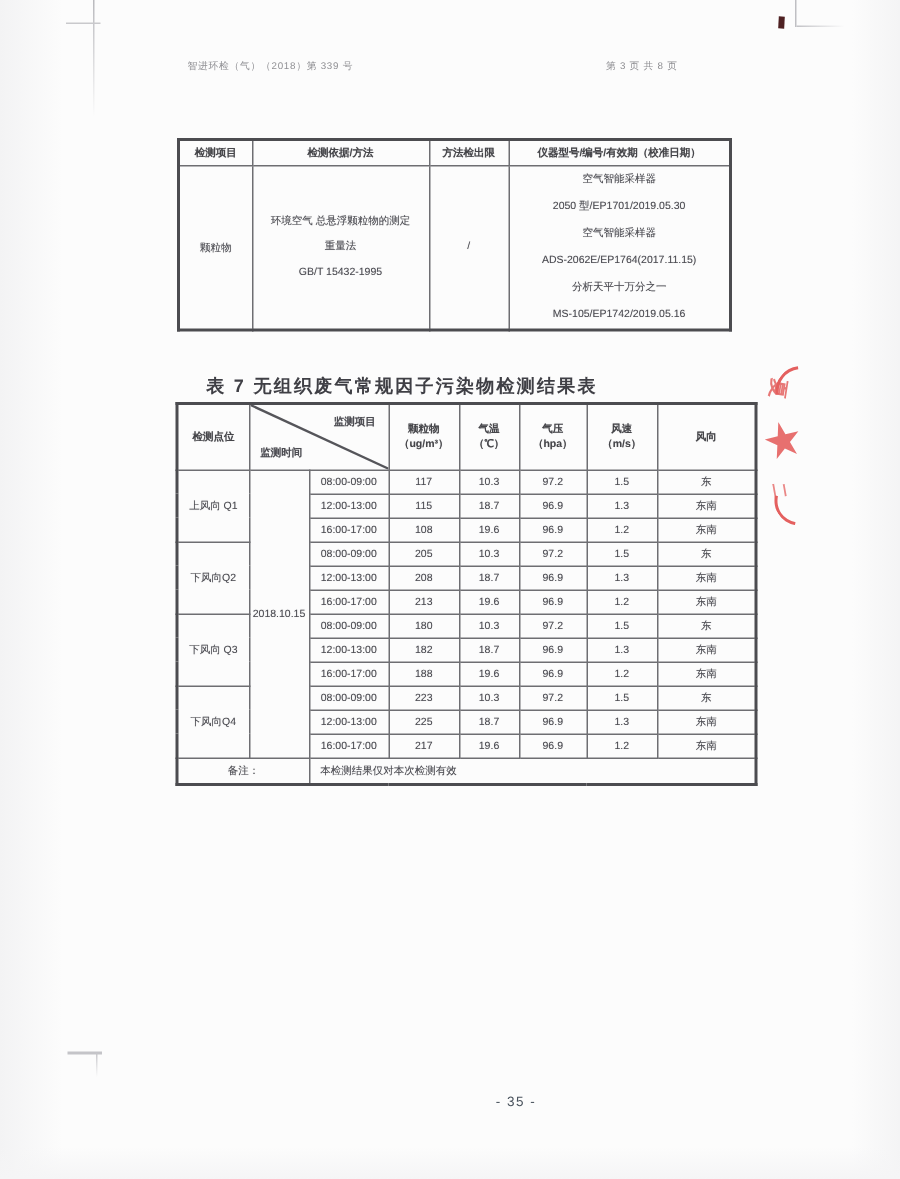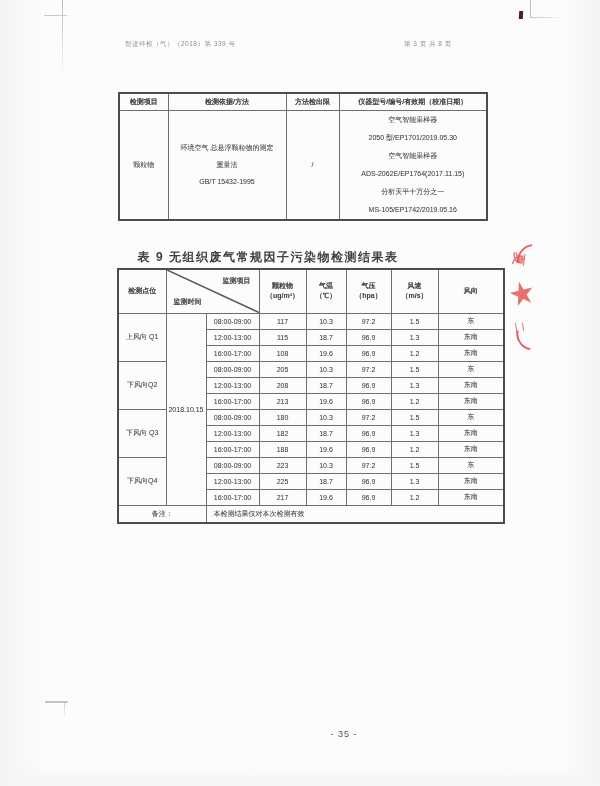--- a/index.html
+++ b/index.html
@@ -134,21 +134,21 @@
         <div class="line">2050 型/EP1701/2019.05.30</div>
         <div class="line">空气智能采样器</div>
         <div class="line">ADS-2062E/EP1764(2017.11.15)</div>
         <div class="line">分析天平十万分之一</div>
         <div class="line">MS-105/EP1742/2019.05.16</div>
       </td>
     </tr>
   </tbody>
     </table>
 
-  <div class="tbl-title title2">表 9 无组织废气常规因子污染物检测结果表</div>
+  <div class="tbl-title title2">表 7 无组织废气常规因子污染物检测结果表</div>
 
   <table class="t2">
     <colgroup>
       <col style="width:48px">
         <col style="width:40px">
         <col style="width:53px">
         <col style="width:47px">
       <col style="width:40px">
         <col style="width:45px">
         <col style="width:47px">

